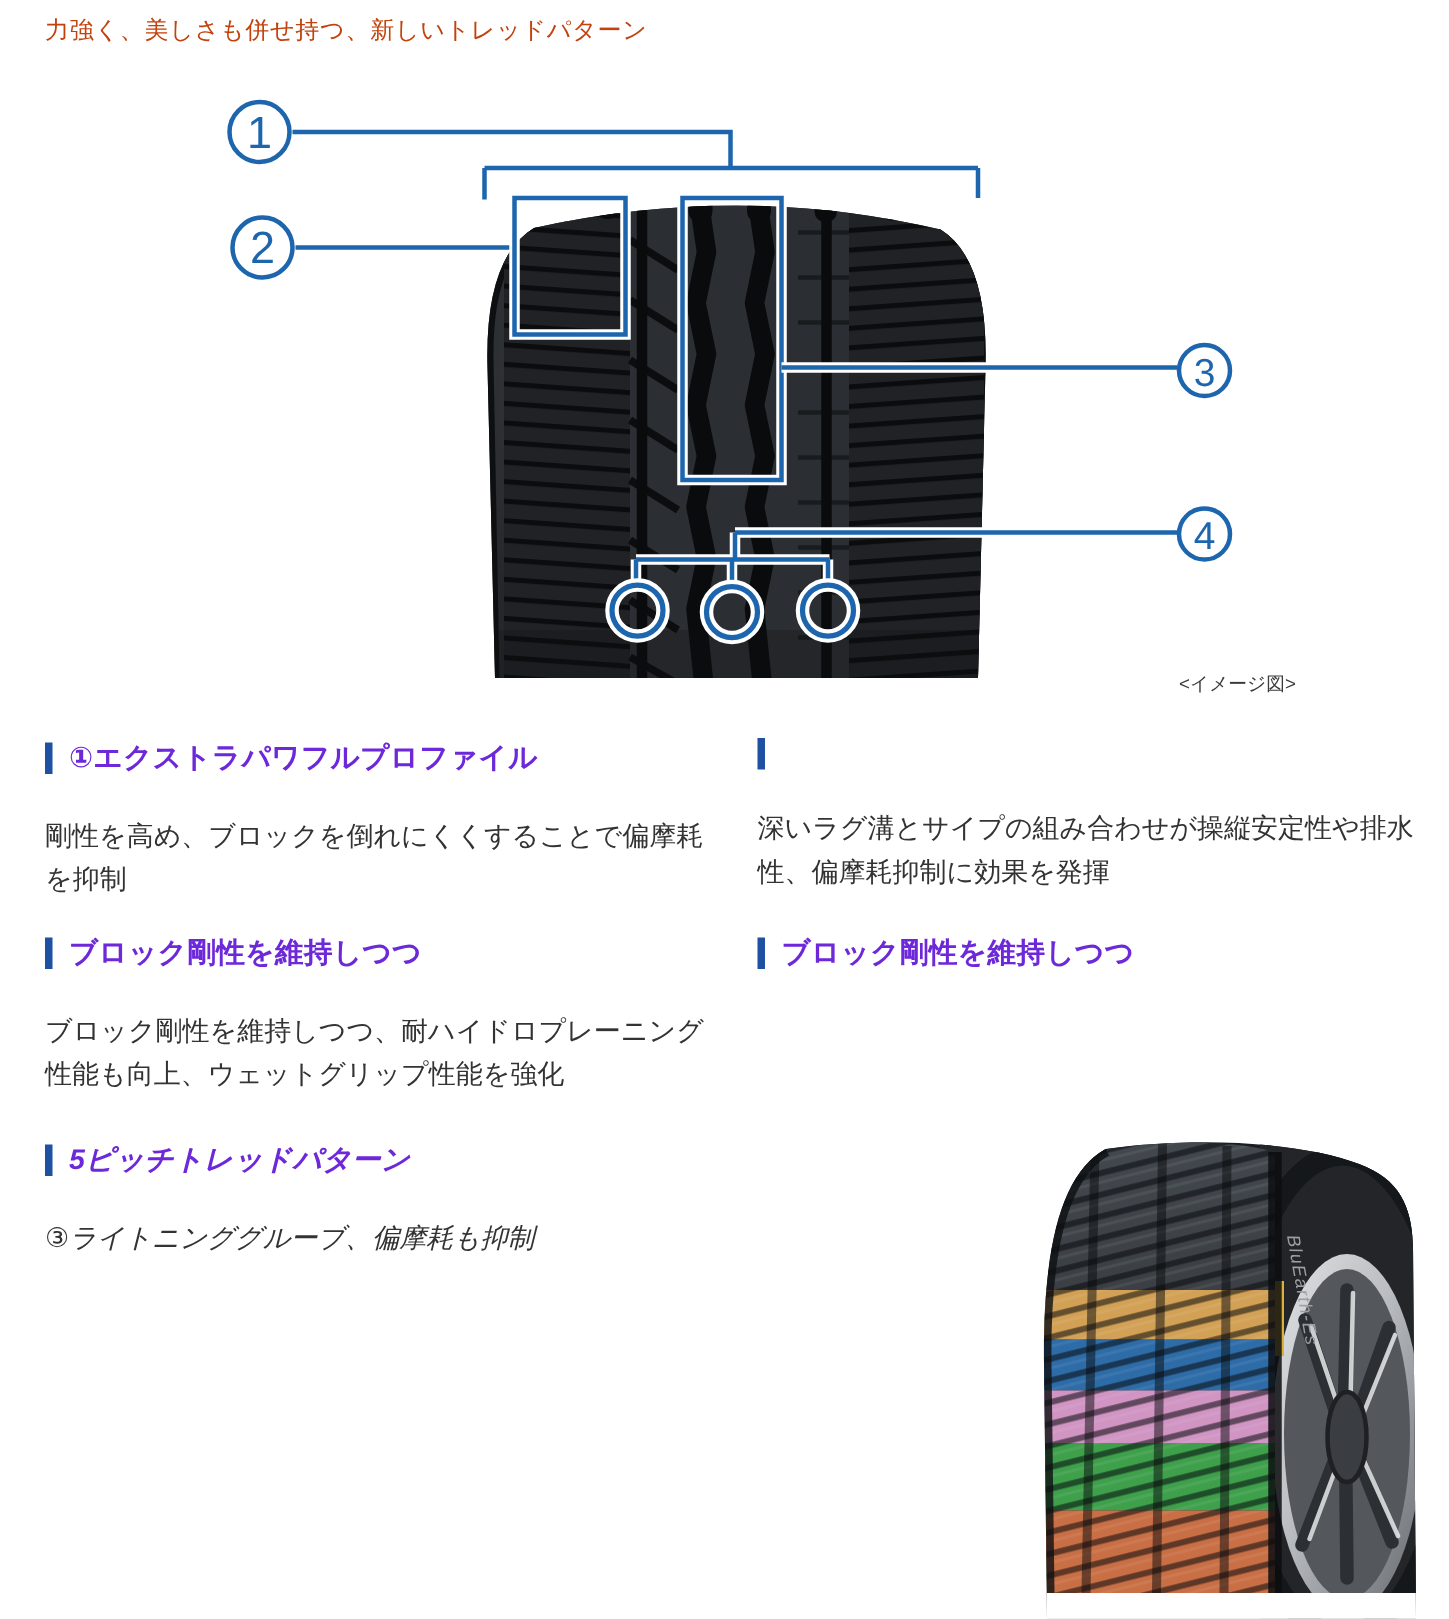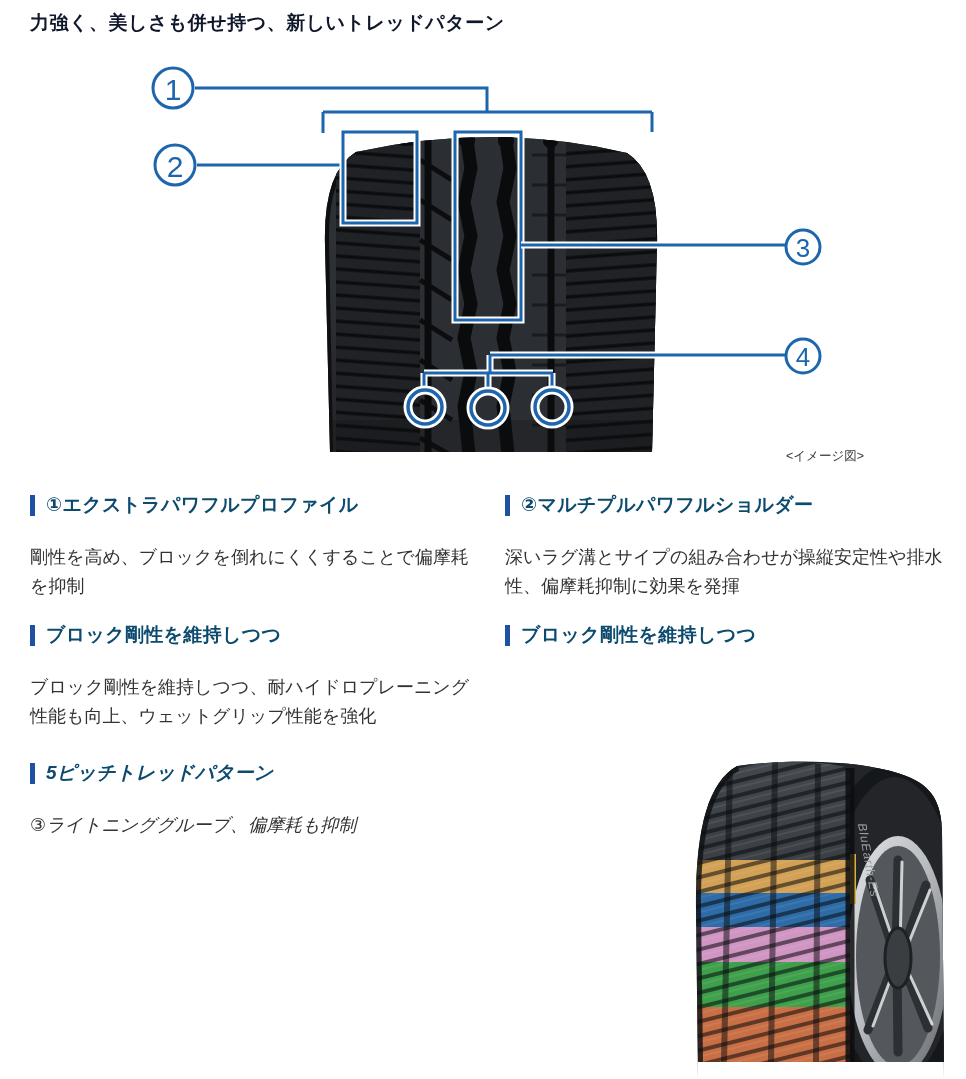--- a/index.html
+++ b/index.html
@@ -3,32 +3,32 @@
 <meta charset="utf-8">
 <style>
   html,body{margin:0;padding:0;}
   body{
     width:966px;height:1079px;position:relative;background:#ffffff;
     font-family:"Liberation Sans","DejaVu Sans",sans-serif;
     overflow:hidden;
   }
   .page-title{
     position:absolute;left:30px;top:10px;margin:0;
-    font-size:19px;font-weight:bold;color:#0f172a;letter-spacing:.5px;
+    font-size:16px;font-weight:normal;color:#c2410c;letter-spacing:.5px;
   }
   .diagram-wrap{position:absolute;left:0;top:60px;width:966px;height:410px;}
   .section{position:absolute;width:442px;}
   .sec-1{left:30px;top:492px;}
   .sec-2{left:505px;top:492px;}
   .sec-3{left:30px;top:622px;}
   .sec-4{left:505px;top:622px;}
   .sec-5{left:30px;top:760px;font-style:italic;}
   .sec-head{
     display:flex;align-items:center;margin:0;
-    font-size:19px;font-weight:bold;color:#0c4a6e;letter-spacing:.3px;
+    font-size:19px;font-weight:bold;color:#6d28d9;letter-spacing:.3px;
   }
   .sec-bar{
     flex:0 0 auto;width:5px;height:21px;background:#1e51a2;margin-right:11px;
   }
   .sec-body{
     margin:25px 0 0 0;font-size:18px;color:#333333;line-height:29px;
   }
   .tire-photo-wrap{position:absolute;left:690px;top:760px;width:276px;height:319px;}
   svg text{font-family:"Liberation Sans","DejaVu Sans",sans-serif;}
 </style>
@@ -156,21 +156,20 @@
   <h2 class="sec-head">
     <span class="sec-bar"></span>
     <span>①エクストラパワフルプロファイル</span>
   </h2>
   <p class="sec-body">剛性を高め、ブロックを倒れにくくすることで偏摩耗を抑制</p>
 </div>
 
 <div class="section sec-2">
   <h2 class="sec-head">
     <span class="sec-bar"></span>
-    <span>②マルチプルパワフルショルダー</span>
   </h2>
   <p class="sec-body">深いラグ溝とサイプの組み合わせが操縦安定性や排水性、偏摩耗抑制に効果を発揮</p>
 </div>
 
 <div class="section sec-3">
   <h2 class="sec-head">
     <span class="sec-bar"></span>
     <span>ブロック剛性を維持しつつ</span>
   </h2>
   <p class="sec-body">ブロック剛性を維持しつつ、耐ハイドロプレーニング性能も向上、ウェットグリップ性能を強化</p>

